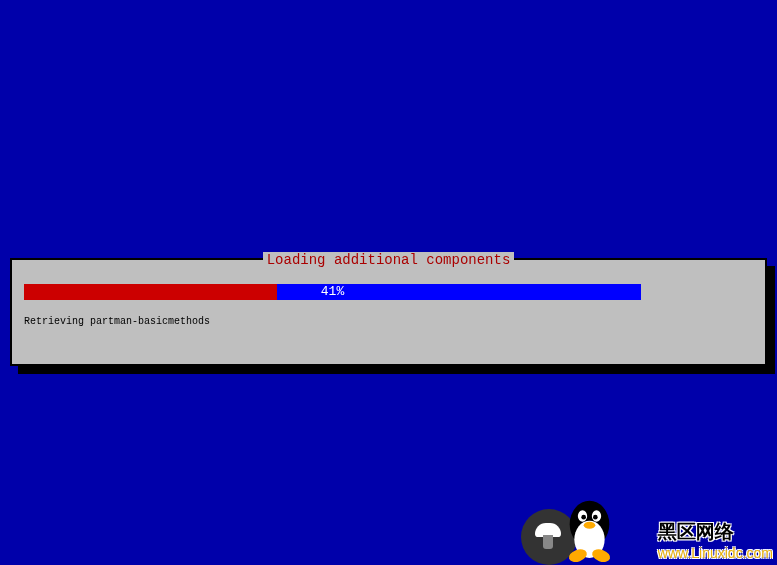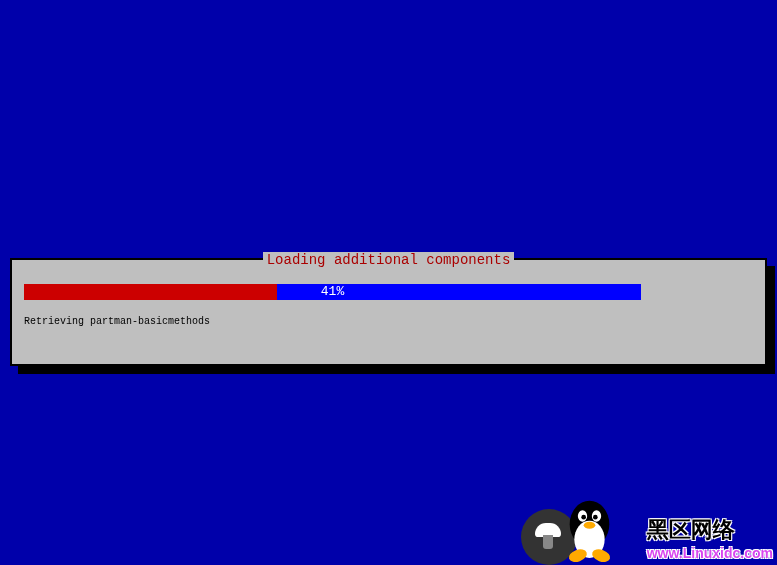--- a/index.html
+++ b/index.html
@@ -98,28 +98,28 @@
       bottom: 4px;
       right: 4px;
       font-size: 14px;
     }
     
     .watermark-text {
       color: #000000;
       text-shadow: 1px 1px 0 #fff, -1px -1px 0 #fff, 1px -1px 0 #fff, -1px 1px 0 #fff;
       font-family: sans-serif;
       font-weight: bold;
-      font-size: 22px;
+      font-size: 19px;
     }
     
     .watermark-sub {
-      color: #d946ef;
+      color: #eab308;
       text-shadow: 1px 1px 0 #fff, -1px -1px 0 #fff, 1px -1px 0 #fff, -1px 1px 0 #fff;
       font-family: sans-serif;
-      font-weight: bold;
+      font-weight: normal;
       font-size: 14px;
     }
     
     .penguin-logo {
       position: absolute;
       bottom: 0px;
       right: 150px;
       width: 75px;
       height: 70px;
     }

